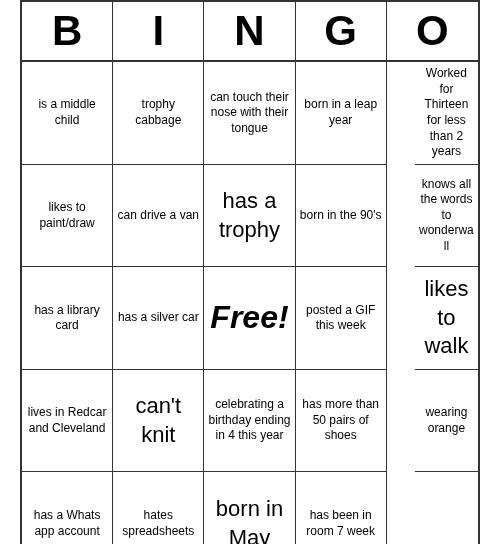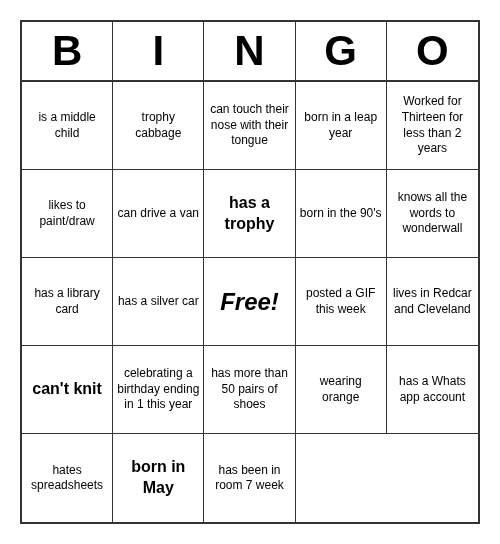--- a/index.html
+++ b/index.html
@@ -42,28 +42,28 @@
       align-items: center;
       justify-content: center;
       text-align: center;
       padding: 4px;
       min-height: 88px;
       font-size: 12px;
       line-height: 1.3;
       word-break: break-word;
       hyphens: auto;
     }
-    .bingo-cell:nth-child(5n) { border-right: none; }
+    .bingo-cell:nth-child(5n) { border-right: none; margin-left: 28px; }
     .bingo-cell:nth-child(n+21) { border-bottom: none; }
     .bingo-cell.large-text {
-      font-size: 16px;
-      font-weight: bold;
+      font-size: 22px;
+      font-weight: normal;
     }
     .bingo-cell.free {
-      font-size: 24px;
+      font-size: 32px;
       font-weight: bold;
       font-style: italic;
     }
   </style>
 </head>
 <body>
 
 <div class="bingo-card">
   <div class="bingo-header">
   <div class="bingo-letter">B</div>
@@ -80,23 +80,24 @@
       <div class="bingo-cell">Worked for Thirteen for less than 2 years</div>
       <div class="bingo-cell">likes to paint/draw</div>
       <div class="bingo-cell">can drive a van</div>
       <div class="bingo-cell large-text">has a trophy</div>
       <div class="bingo-cell">born in the 90's</div>
       <div class="bingo-cell">knows all the words to wonderwall</div>
       <div class="bingo-cell">has a library card</div>
       <div class="bingo-cell">has a silver car</div>
       <div class="bingo-cell free">Free!</div>
       <div class="bingo-cell">posted a GIF this week</div>
+      <div class="bingo-cell large-text">likes to walk</div>
       <div class="bingo-cell">lives in Redcar and Cleveland</div>
       <div class="bingo-cell large-text">can't knit</div>
-      <div class="bingo-cell">celebrating a birthday ending in 1 this year</div>
+      <div class="bingo-cell">celebrating a birthday ending in 4 this year</div>
       <div class="bingo-cell">has more than 50 pairs of shoes</div>
       <div class="bingo-cell">wearing orange</div>
       <div class="bingo-cell">has a Whats app account</div>
       <div class="bingo-cell">hates spreadsheets</div>
       <div class="bingo-cell large-text">born in May</div>
       <div class="bingo-cell">has been in room 7 week</div>
     </div>
 </div>
 
 </body></html>

